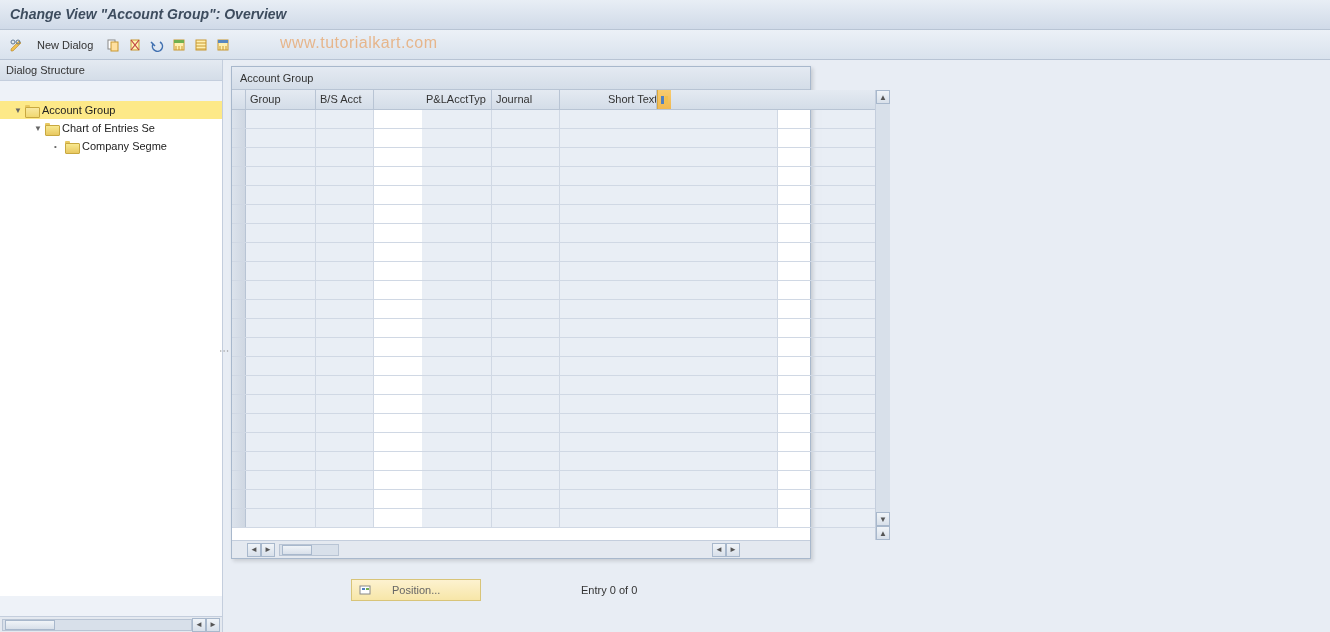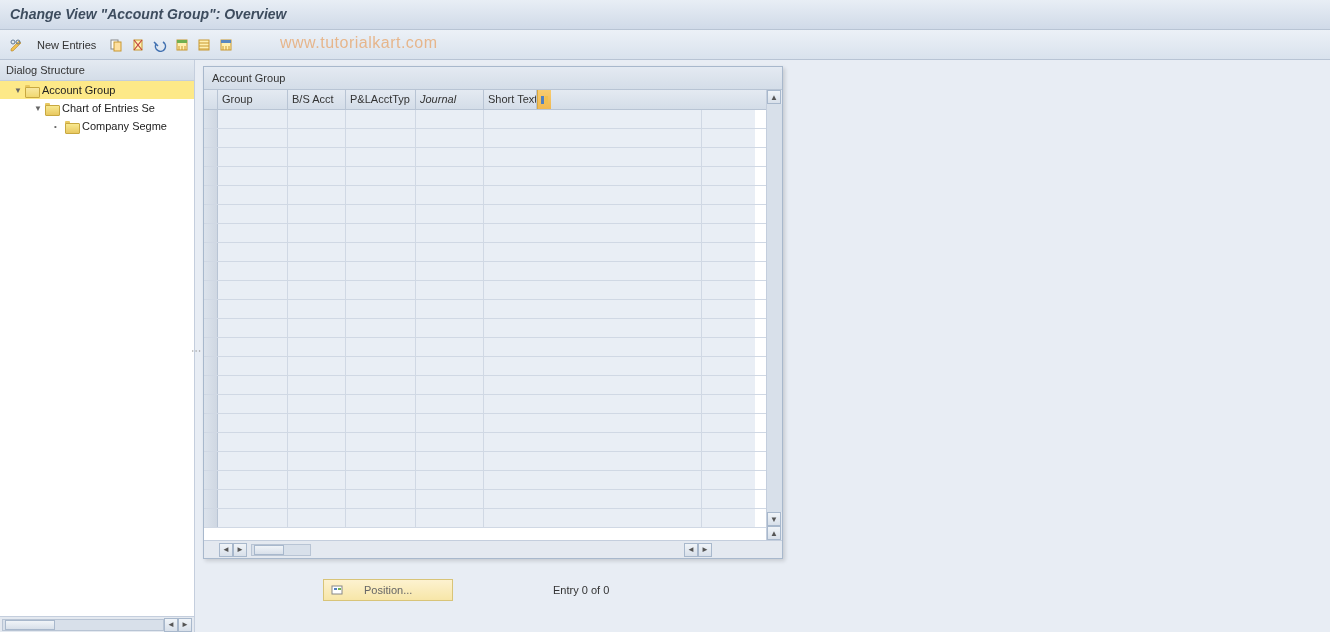--- a/index.html
+++ b/index.html
@@ -64,26 +64,27 @@
       letter-spacing: 0.5px;
     }
     
     .main-content {
       display: flex;
       height: calc(100% - 60px);
       background: #f5f7fa;
     }
     
     .left-panel {
-      width: 195px;
+      width: 223px;
       background: #eef2f8;
       border-right: 1px solid #c4cedd;
       display: flex;
       flex-direction: column;
       position: relative;
+      gap: 20px;
     }
     .dialog-structure-header {
       background: linear-gradient(to bottom, #e4eaf2 0%, #d4dde8 100%);
       padding: 4px 6px;
       font-size: 11px;
       color: #333;
       border-bottom: 1px solid #c4cedd;
     }
     .tree {
       flex: 1;
@@ -243,24 +244,24 @@
     .col-h {
       padding: 3px 4px;
       font-size: 11px;
       color: #333;
       border-right: 1px solid #b8c4d4;
       overflow: hidden;
       white-space: nowrap;
     }
     .col-group { width: 70px; }
     .col-bsacct { width: 58px; }
-    .col-pltype { width: 70px; }
-    .col-journal { width: 68px; font-style: italic; }
+    .col-pltype { width: 70px; margin-left: 48px; }
+    .col-journal { width: 68px; }
     .col-bspl { width: 218px; }
-    .col-short { width: 53px; }
+    .col-short { width: 53px; margin-left: 44px; }
     .col-config {
       width: 14px;
       display: flex;
       align-items: center;
       justify-content: center;
       background: linear-gradient(to bottom, #f8cc70, #f0b850);
       border-left: 1px solid #d8a840;
     }
     .table-data-row {
       display: flex;
@@ -336,21 +337,21 @@
 </div>
 
 <div class="toolbar">
   <span class="toolbar-btn">
     <svg class="ico-v" width="16" height="16" viewBox="0 0 16 16">
         <path d="M2 12 L10 4 L12 6 L4 14 L2 14 Z" fill="#f0c050" stroke="#a87820" stroke-width="0.5"></path>
         <circle cx="4" cy="5" r="2" fill="none" stroke="#607890" stroke-width="1"></circle>
         <circle cx="9" cy="5" r="2" fill="none" stroke="#607890" stroke-width="1"></circle>
       </svg>
   </span>
-  <span class="new-entries-btn">New Entries</span>
+  <span class="new-entries-btn">New Dialog</span>
   <span class="toolbar-btn">
     <svg class="ico-v" width="14" height="14" viewBox="0 0 14 14">
         <rect x="2" y="2" width="7" height="9" fill="#fff" stroke="#888"></rect>
         <rect x="5" y="4" width="7" height="9" fill="#ffe0a0" stroke="#c89830"></rect>
       </svg>
   </span>
   <span class="toolbar-btn">
     <svg class="ico-v" width="14" height="14" viewBox="0 0 14 14">
         <rect x="3" y="2" width="8" height="10" fill="#fff0b0" stroke="#c89830"></rect>
         <path d="M3 2 L11 12 M11 2 L3 12" stroke="#c04040" stroke-width="1.2"></path>

